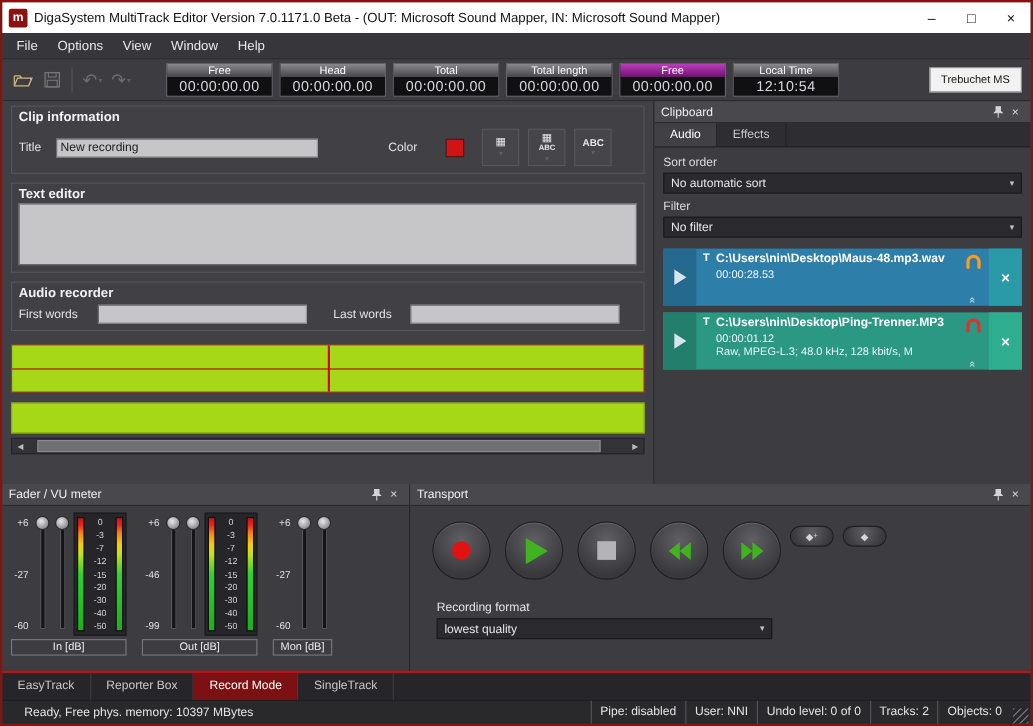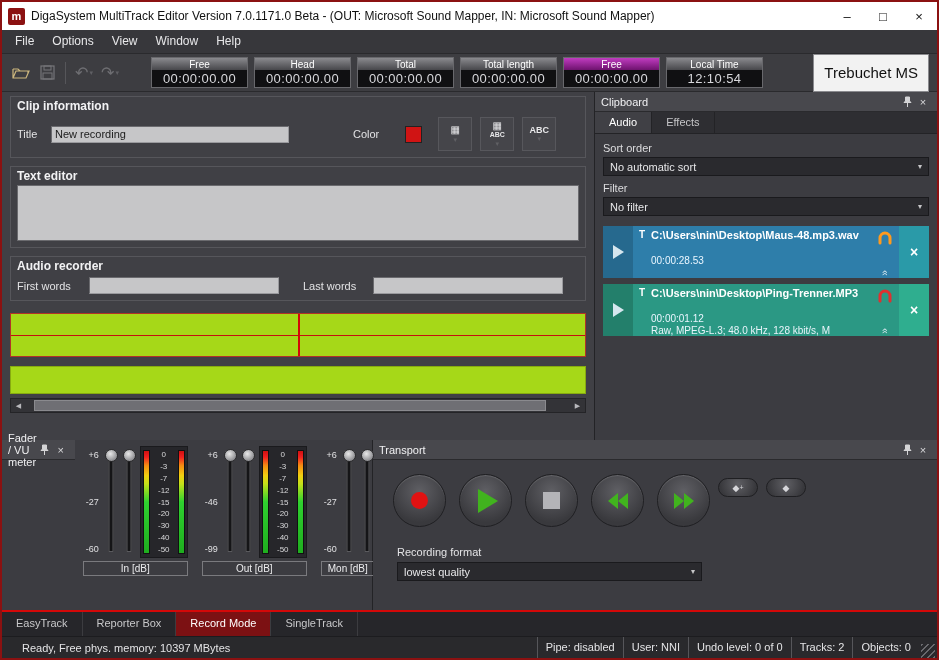--- a/index.html
+++ b/index.html
@@ -17,21 +17,21 @@
   .toolbar{height:38px;background:#3d3d41;display:flex;align-items:center;padding:0 6px;border-bottom:1px solid #2a2a2d;}
   .tbtn{width:26px;height:26px;display:flex;align-items:center;justify-content:center;}
   .tsep{width:1px;height:22px;background:#56565a;margin:0 5px;}
   .arrglyph{font-size:16px;color:#6e6e72;}
   .caret{font-size:7px;color:#606064;margin-left:1px;}
   .counters{display:flex;gap:6px;margin-left:28px;}
   .counter{width:97px;height:31px;border:1px solid #68686c;background:#101012;display:flex;flex-direction:column;}
   .counter .lab{height:13px;font-size:10px;color:#fff;text-align:center;line-height:13px;background:linear-gradient(#8a8a8e,#47474b);white-space:nowrap;overflow:hidden;}
   .counter.purple .lab{background:linear-gradient(#c03cc0,#6e126e);}
   .counter .val{flex:1;font-size:13px;color:#d8d8dc;text-align:center;line-height:17px;letter-spacing:.4px;}
-  .fontbtn{margin-left:auto;margin-right:2px;height:38px;background:#f2f2f2;border:1px solid #8a8a8e;color:#111;font-size:15px;padding:0 10px;line-height:19px;}
+  .fontbtn{margin-left:auto;margin-right:2px;height:23px;background:#f2f2f2;border:1px solid #8a8a8e;color:#111;font-size:10px;padding:0 10px;line-height:19px;}
   
   .mainrow{display:flex;height:348px;}
   .leftpane{width:593px;background:#404045;border-right:1px solid #232326;overflow:hidden;}
   .section{margin:4px 8px 0 8px;border:1px solid #56565b;}
   .sechead{font-size:12px;font-weight:bold;color:#f2f2f4;padding:2px 6px;height:18px;}
   .ci-row{display:flex;align-items:center;padding:2px 6px 6px 6px;}
   .flabel-txt{font-size:11px;color:#e2e2e4;}
   .ginput{background:#c6c6c8;border:1px solid #6a6a6e;border-bottom-color:#9a9a9e;border-right-color:#9a9a9e;color:#1b1b1b;font-size:11px;height:17px;padding:0 3px;}
   .swatch{width:17px;height:17px;background:#d01414;border:1px solid #222;}
   .dropbtn{width:34px;height:34px;margin-left:8px;display:flex;flex-direction:column;align-items:center;justify-content:center;background:#45454a;border:1px solid #57575c;}
@@ -65,30 +65,30 @@
   .clip-item{height:52px;display:flex;margin-top:6px;color:#fff;}
   .clip-item.i1{background:#2e7eaa;}
   .clip-item.i2{background:#2b9884;}
   .ci-play{width:30px;display:flex;align-items:center;justify-content:center;}
   .i1 .ci-play{background:#26698e;}
   .i2 .ci-play{background:#237f6b;}
   .ci-tri{width:0;height:0;border-left:11px solid #d5e6ee;border-top:7px solid transparent;border-bottom:7px solid transparent;}
   .ci-body{flex:1;padding:3px 4px 2px 6px;overflow:hidden;}
   .ci-l1{display:flex;font-size:11px;font-weight:bold;white-space:nowrap;overflow:hidden;}
   .ci-t{width:12px;font-size:10px;}
-  .ci-l2{font-size:10px;padding-left:12px;margin-top:14px;color:#eaf6ff;}
+  .ci-l2{font-size:10px;padding-left:12px;margin-top:4px;color:#eaf6ff;}
   .ci-l3{font-size:10px;padding-left:12px;margin-top:1px;color:#e8f4fa;white-space:nowrap;overflow:hidden;}
   .ci-listen{width:28px;display:flex;flex-direction:column;align-items:center;justify-content:space-between;padding:4px 0 1px 0;}
   .chev{transform:rotate(-90deg);font-size:10px;color:#d5e6ee;line-height:8px;}
   .ci-x{width:30px;display:flex;align-items:center;justify-content:center;font-size:14px;font-weight:bold;color:#fff;}
   .i1 .ci-x{background:#2a9aa8;}
   .i2 .ci-x{background:#2fae8f;}
   
   .bottomrow{display:flex;height:170px;}
-  .faderpanel{width:371px;background:#3c3c41;border-right:1px solid #232326;display:flex;flex-direction:row;}
+  .faderpanel{width:371px;background:#3c3c41;border-right:1px solid #232326;display:flex;flex-direction:column;}
   .faderbody{display:flex;padding:6px 8px 0 8px;gap:14px;}
   .fgroup{display:flex;flex-direction:column;}
   .frow{display:flex;gap:3px;height:112px;}
   .fscale{width:18px;height:104px;margin-top:4px;display:flex;flex-direction:column;justify-content:space-between;align-items:flex-end;font-size:9px;color:#e0e0e2;padding-right:2px;}
   .fslider{width:15px;position:relative;}
   .ftrack{position:absolute;top:4px;bottom:6px;left:50%;width:5px;transform:translateX(-50%);background:#151517;border:1px solid #5a5a5e;}
   .fknob{position:absolute;top:3px;left:1px;width:13px;height:13px;border-radius:50%;background:radial-gradient(circle at 40% 35%,#e8e8e8,#8a8a8e 75%);border:1px solid #2c2c2e;}
   .meterpanel{width:48px;height:112px;background:#26262a;border:1px solid #1a1a1d;display:flex;padding:3px 2px;gap:2px;}
   .mbar{width:7px;height:100%;background:linear-gradient(to top,#1fae1f 0%,#2fd12f 50%,#c6e019 68%,#f1cf10 76%,#f58a12 86%,#ef2020 94%,#d01010 100%);border:1px solid #111;}
   .mticks{flex:1;display:flex;flex-direction:column;justify-content:space-between;font-size:8px;color:#d8d8da;text-align:center;}

